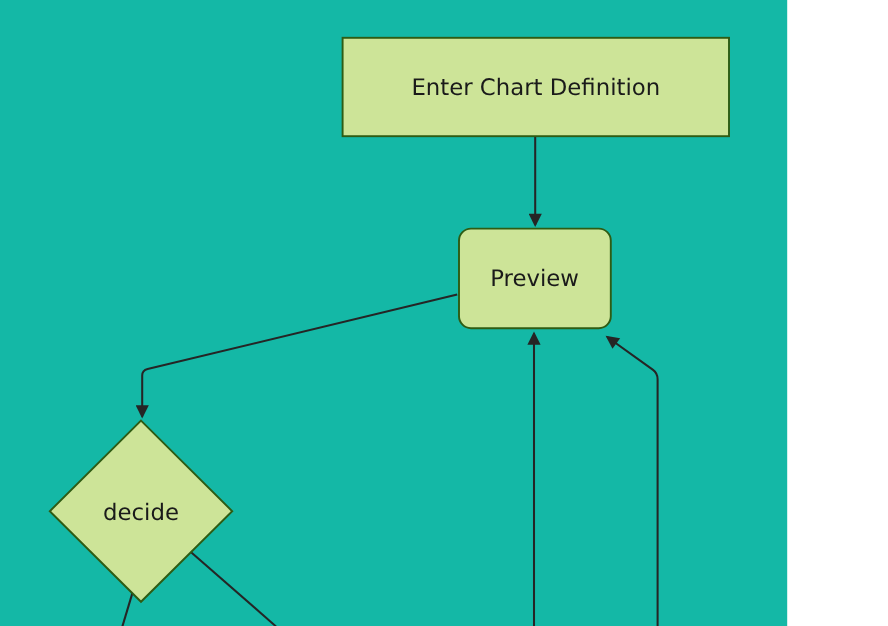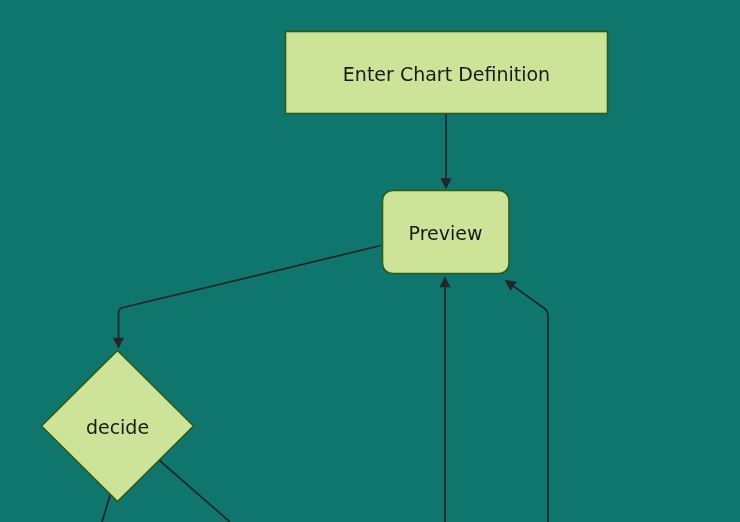--- a/index.html
+++ b/index.html
@@ -1,21 +1,21 @@
 <!DOCTYPE html>
 <html><head>
 <meta charset="utf-8">
 <style>
   html, body { margin: 0; padding: 0; background: #ffffff; }
   .stage {
     position: relative;
-    width: 740px;
+    width: 656px;
     height: 522px;
     overflow: hidden;
-    background: #0f766e;
+    background: #14b8a6;
   }
   svg { display: block; }
   .node-shape {
     stroke: #2e5c14;
     stroke-width: 1.6;
   }
   .edge {
     fill: none;
     stroke: #252525;
     stroke-width: 1.7;

